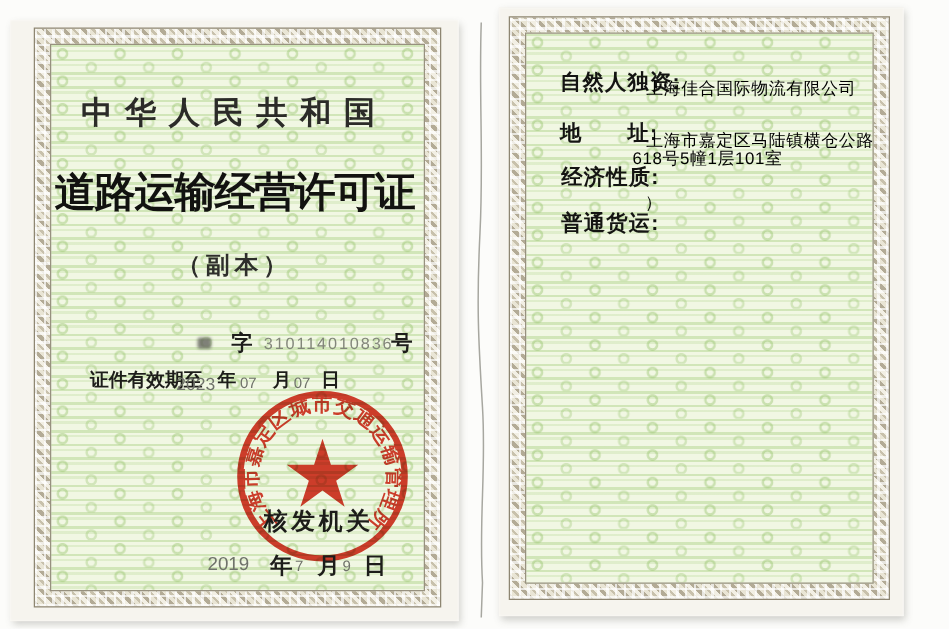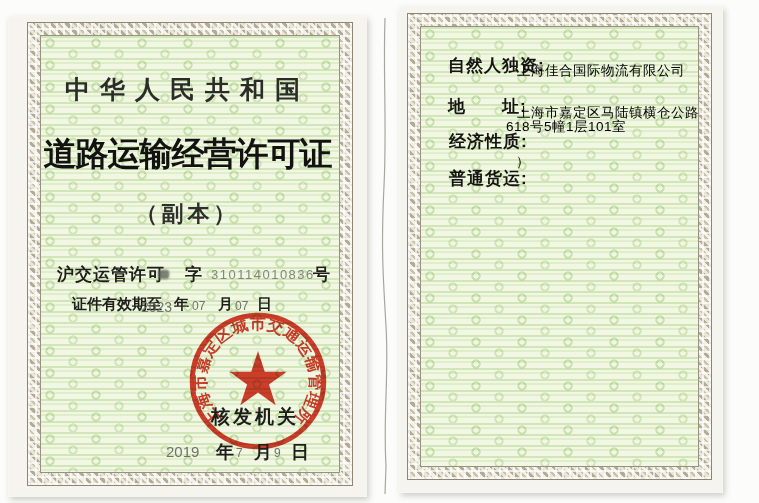--- a/index.html
+++ b/index.html
@@ -38,21 +38,21 @@
       radial-gradient(circle 5px at 32px 18px, rgba(125,180,75,0) 2.4px, rgba(125,180,75,.27) 2.9px, rgba(125,180,75,.27) 4.3px, rgba(125,180,75,0) 5px),
       repeating-linear-gradient(180deg, rgba(135,190,85,.30) 0 2px, rgba(255,255,255,0) 2px 4px, rgba(135,190,85,.17) 4px 6px, rgba(255,255,255,0) 6px 11px);
     background-size:46px 22px, 46px 22px, auto;
   }
 
   .abs{position:absolute;white-space:nowrap;}
   .center-line{position:absolute;left:0;right:0;text-align:center;white-space:nowrap;}
 
   .country{font-family:"Liberation Serif","DejaVu Serif",serif;font-size:25px;font-weight:700;letter-spacing:10px;color:#2b2b28;}
   .main-title{font-size:33px;font-weight:900;letter-spacing:-1px;color:#121210;}
-  .copy-label{font-family:"Liberation Serif","DejaVu Serif",serif;font-size:22px;font-weight:700;letter-spacing:4px;color:#2e2e2b;}
+  .copy-label{font-family:"Liberation Serif","DejaVu Serif",serif;font-size:19px;font-weight:700;letter-spacing:4px;color:#2e2e2b;}
 
   .black-bold{font-weight:700;color:#1d1d1a;}
   .unit{font-weight:700;color:#1d1d1a;}
   .stamped{color:#6f726a;}
   .matrix{color:#82867a;letter-spacing:.5px;}
 
   .field-label{font-size:17px;font-weight:700;color:#141412;letter-spacing:1px;}
   .field-value{font-size:13.5px;color:#000000;letter-spacing:.5px;}
 
   .redaction{position:absolute;width:11px;height:9px;background:#5a5a55;filter:blur(1.2px);opacity:.75;border-radius:2px;}
@@ -67,21 +67,20 @@
   <div class="ornate">
     <div class="interior"></div>
   </div>
 
   <div class="center-line country" style="top:57px;">中华人民共和国</div>
 
   <div class="center-line main-title" style="top:116px;">道路运输经营许可证</div>
 
   <div class="center-line copy-label" style="top:183px;">（副本）</div>
 
-  <div class="abs black-bold" style="left:49px;top:247px;font-size:17px;letter-spacing:1px;">沪交运管许可</div>
   <div class="redaction" style="left:150px;top:254px;"></div>
   <div class="abs black-bold" style="left:177px;top:247px;font-size:17px;">字</div>
   <div class="abs matrix" style="left:203px;top:251px;font-size:13px;letter-spacing:1.5px;">310114010836</div>
   <div class="abs black-bold" style="left:305px;top:247px;font-size:17px;">号</div>
 
   <div class="abs black-bold" style="left:64px;top:279px;font-size:15px;">证件有效期至</div>
   <div class="abs stamped" style="left:133px;top:283px;font-size:14px;">2023</div>
   <div class="abs unit" style="left:166px;top:279px;font-size:15px;">年</div>
   <div class="abs stamped" style="left:184px;top:283px;font-size:12px;">07</div>
   <div class="abs unit" style="left:210px;top:279px;font-size:15px;">月</div>

